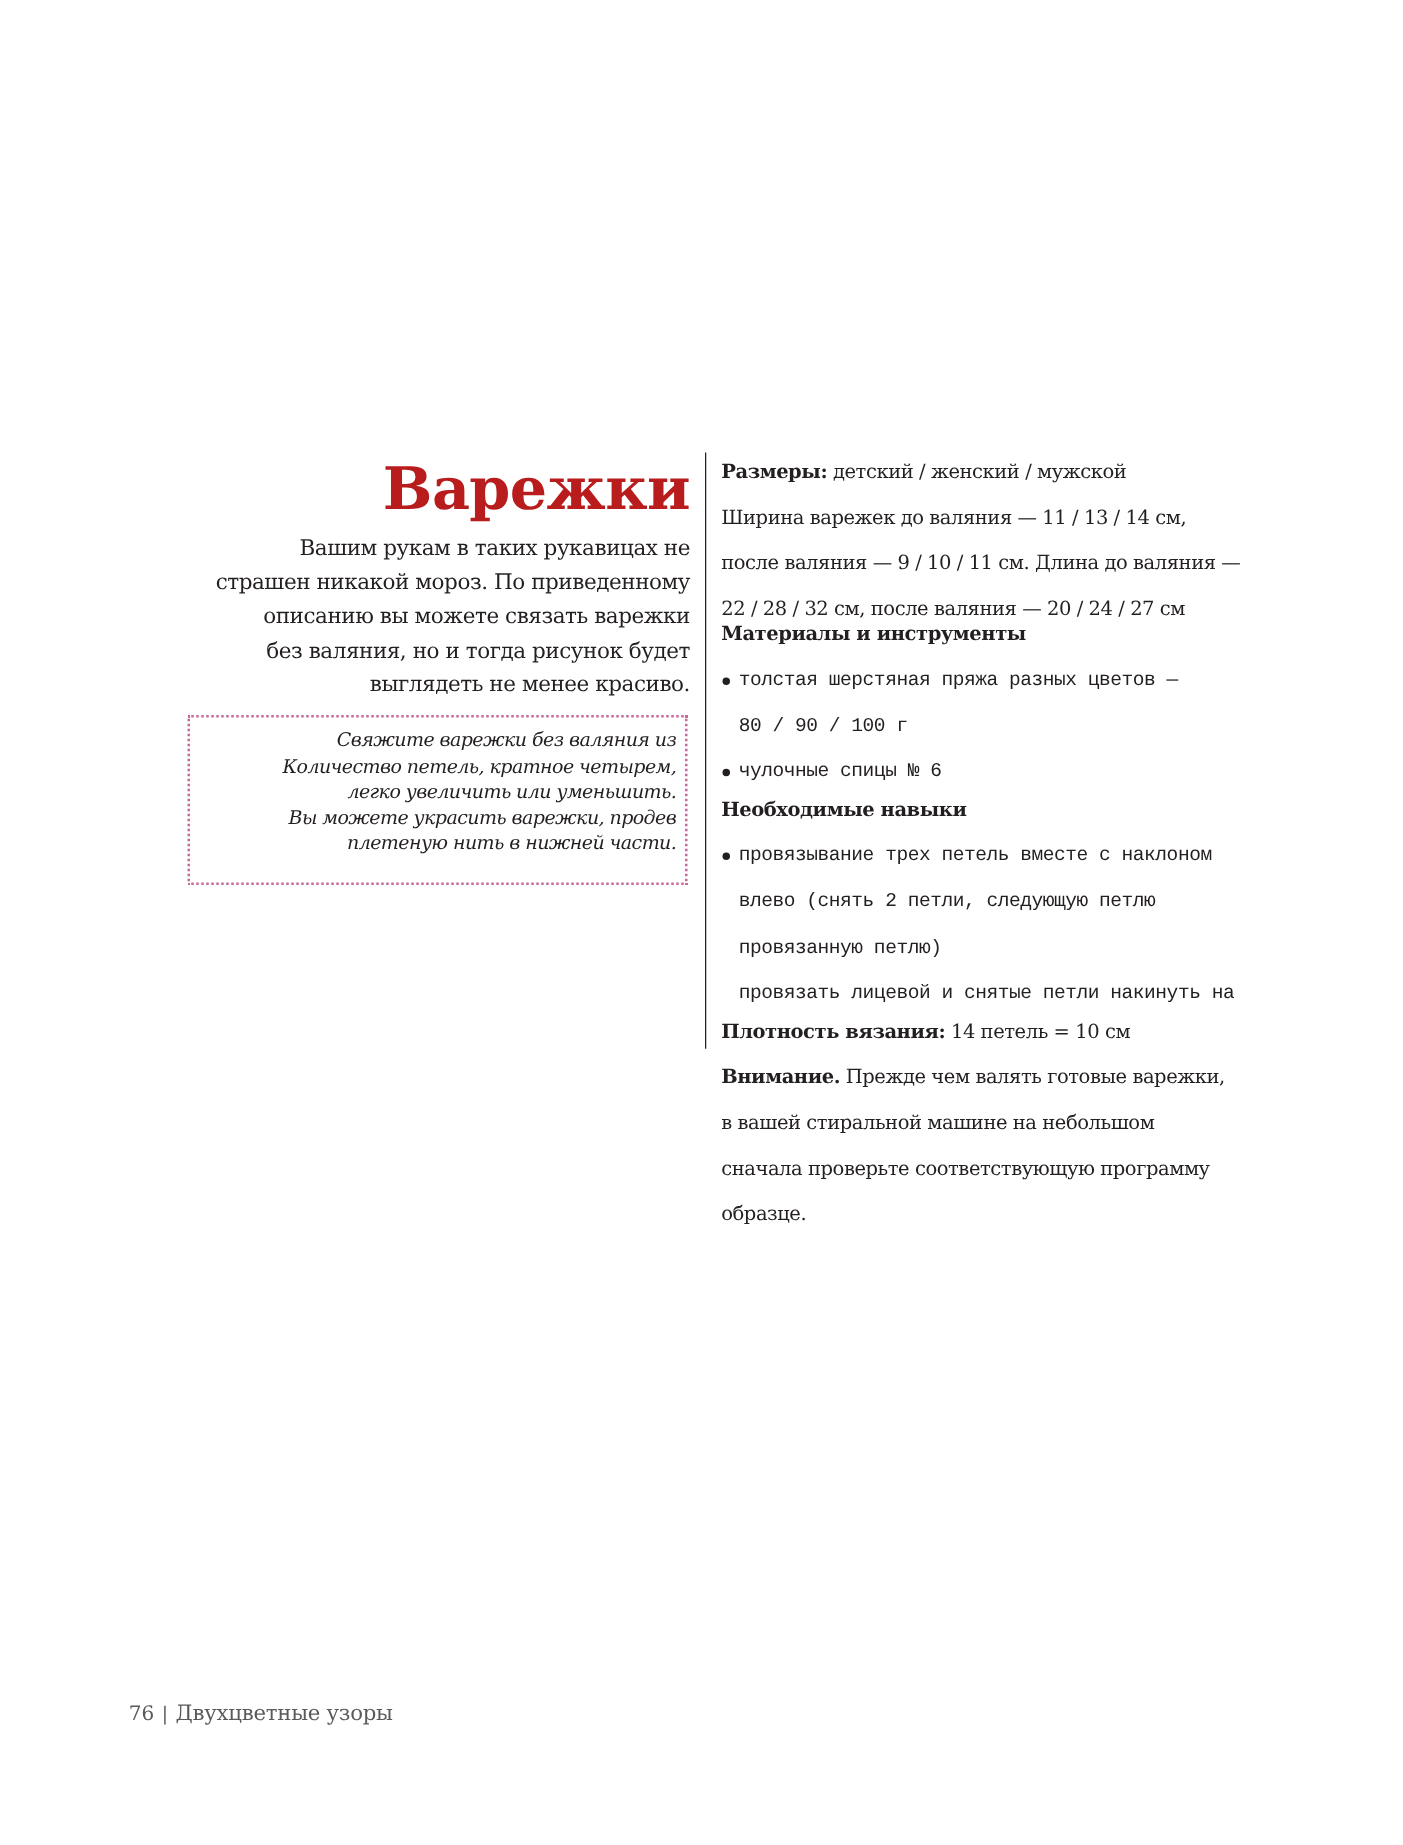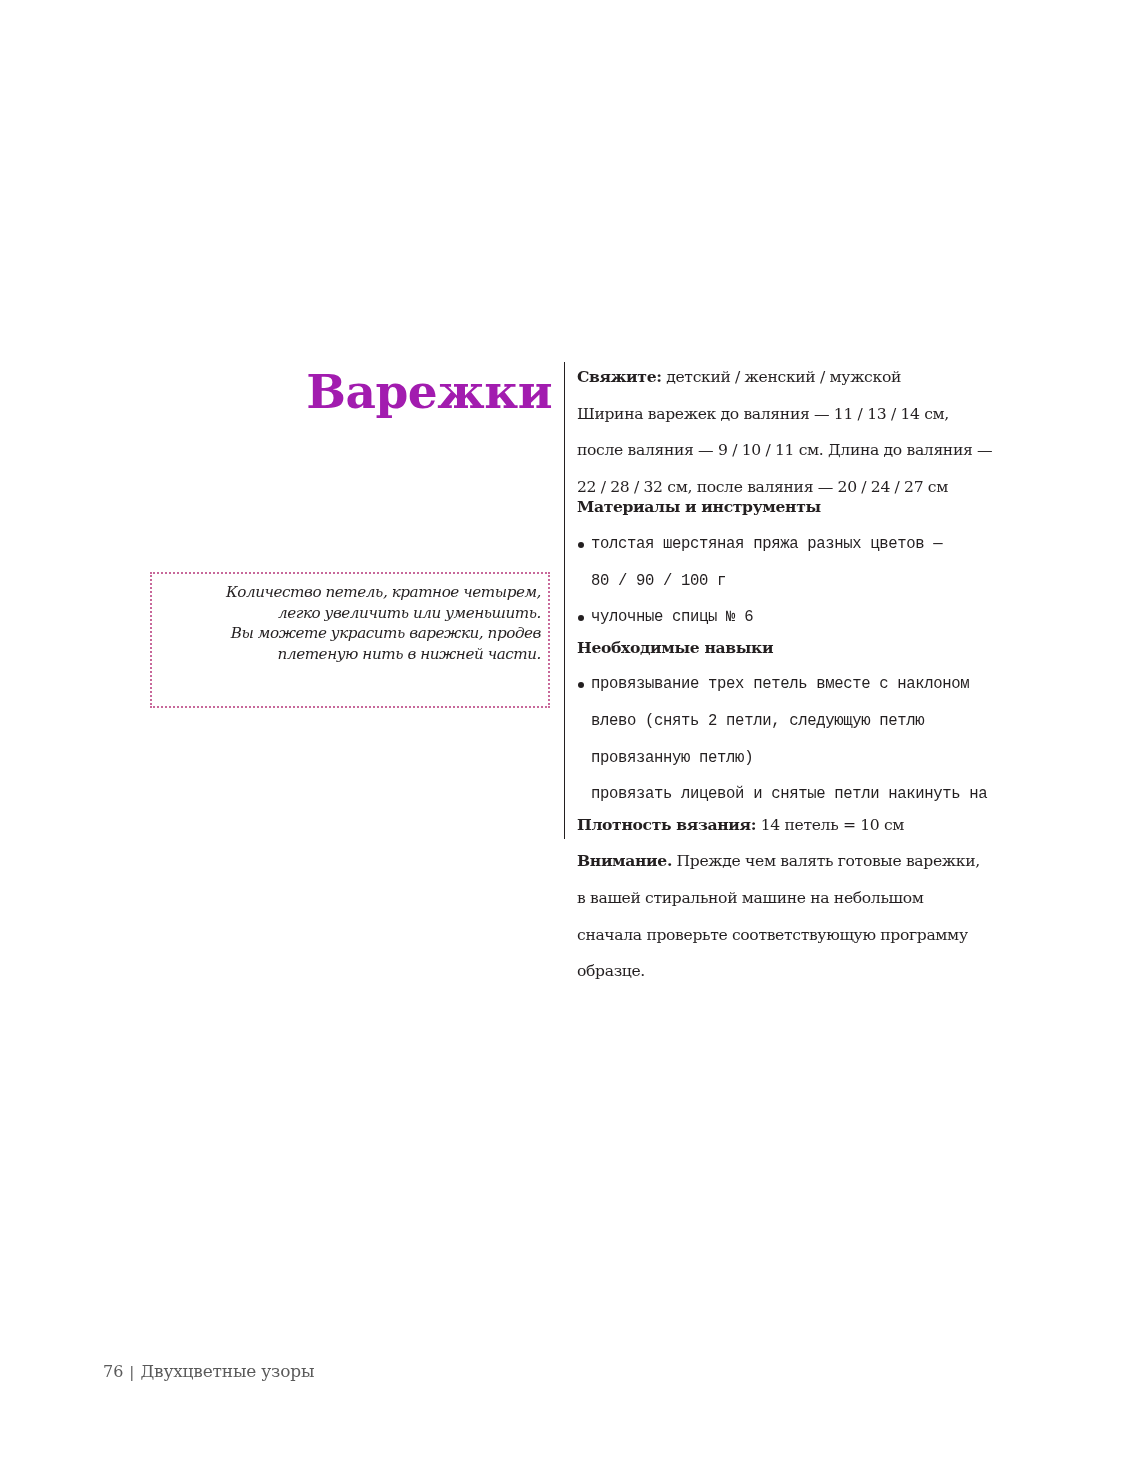--- a/index.html
+++ b/index.html
@@ -23,21 +23,21 @@
       left: 140px;
       top: 362px;
       width: 412px;
       text-align: right;
     }
     .title {
       font-family: "DejaVu Serif", "Liberation Serif", serif;
       font-weight: bold;
       font-size: 47px;
       line-height: 60px;
-      color: #a21caf;
+      color: #b91c1c;
       margin: 0 0 4px 0;
       letter-spacing: -0.5px;
     }
     .intro {
       font-size: 17.2px;
       line-height: 27.2px;
       margin: 0;
       letter-spacing: -0.35px;
     }
     .intro .line { display: block; white-space: nowrap; }
@@ -113,36 +113,44 @@
     .footer-sep { font-size: 15px; margin: 0 6px 0 6px; color: #5a5a5a; }
     .section-name { font-size: 17px; letter-spacing: -0.2px; margin-top: 16px; }
   </style>
 </head>
 <body>
 
 <div class="page">
 
   <div class="left-col">
     <h1 class="title">Варежки</h1>
+    <p class="intro">
+      <span class="line">Вашим рукам в таких рукавицах не</span>
+      <span class="line">страшен никакой мороз. По приведенному</span>
+      <span class="line">описанию вы можете связать варежки</span>
+      <span class="line">без валяния, но и тогда рисунок будет</span>
+      <span class="line">выглядеть не менее красиво.</span>
+    </p>
   </div>
 
   <div class="tip-box">
     <p class="tip-text">
+      <span class="line">Свяжите варежки без валяния из</span>
       <span class="line">Количество петель, кратное четырем,</span>
       <span class="line">легко увеличить или уменьшить.</span>
       <span class="line">Вы можете украсить варежки, продев</span>
       <span class="line">плетеную нить в нижней части.</span>
     </p>
   </div>
 
   <div class="divider"></div>
 
   <div class="right-col">
 
-    <p class="block"><span class="label">Свяжите:</span><span> детский / женский / мужской</span></p>
+    <p class="block"><span class="label">Размеры:</span><span> детский / женский / мужской</span></p>
 
     <p class="block">
       <span class="line">Ширина варежек до валяния — 11 / 13 / 14 см,</span>
       <span class="line">после валяния — 9 / 10 / 11 см. Длина до валяния —</span>
       <span class="line">22 / 28 / 32 см, после валяния — 20 / 24 / 27 см</span>
     </p>
 
     <div class="block">
       <span class="section-head">Материалы и инструменты</span>
       <ul class="bullets">

